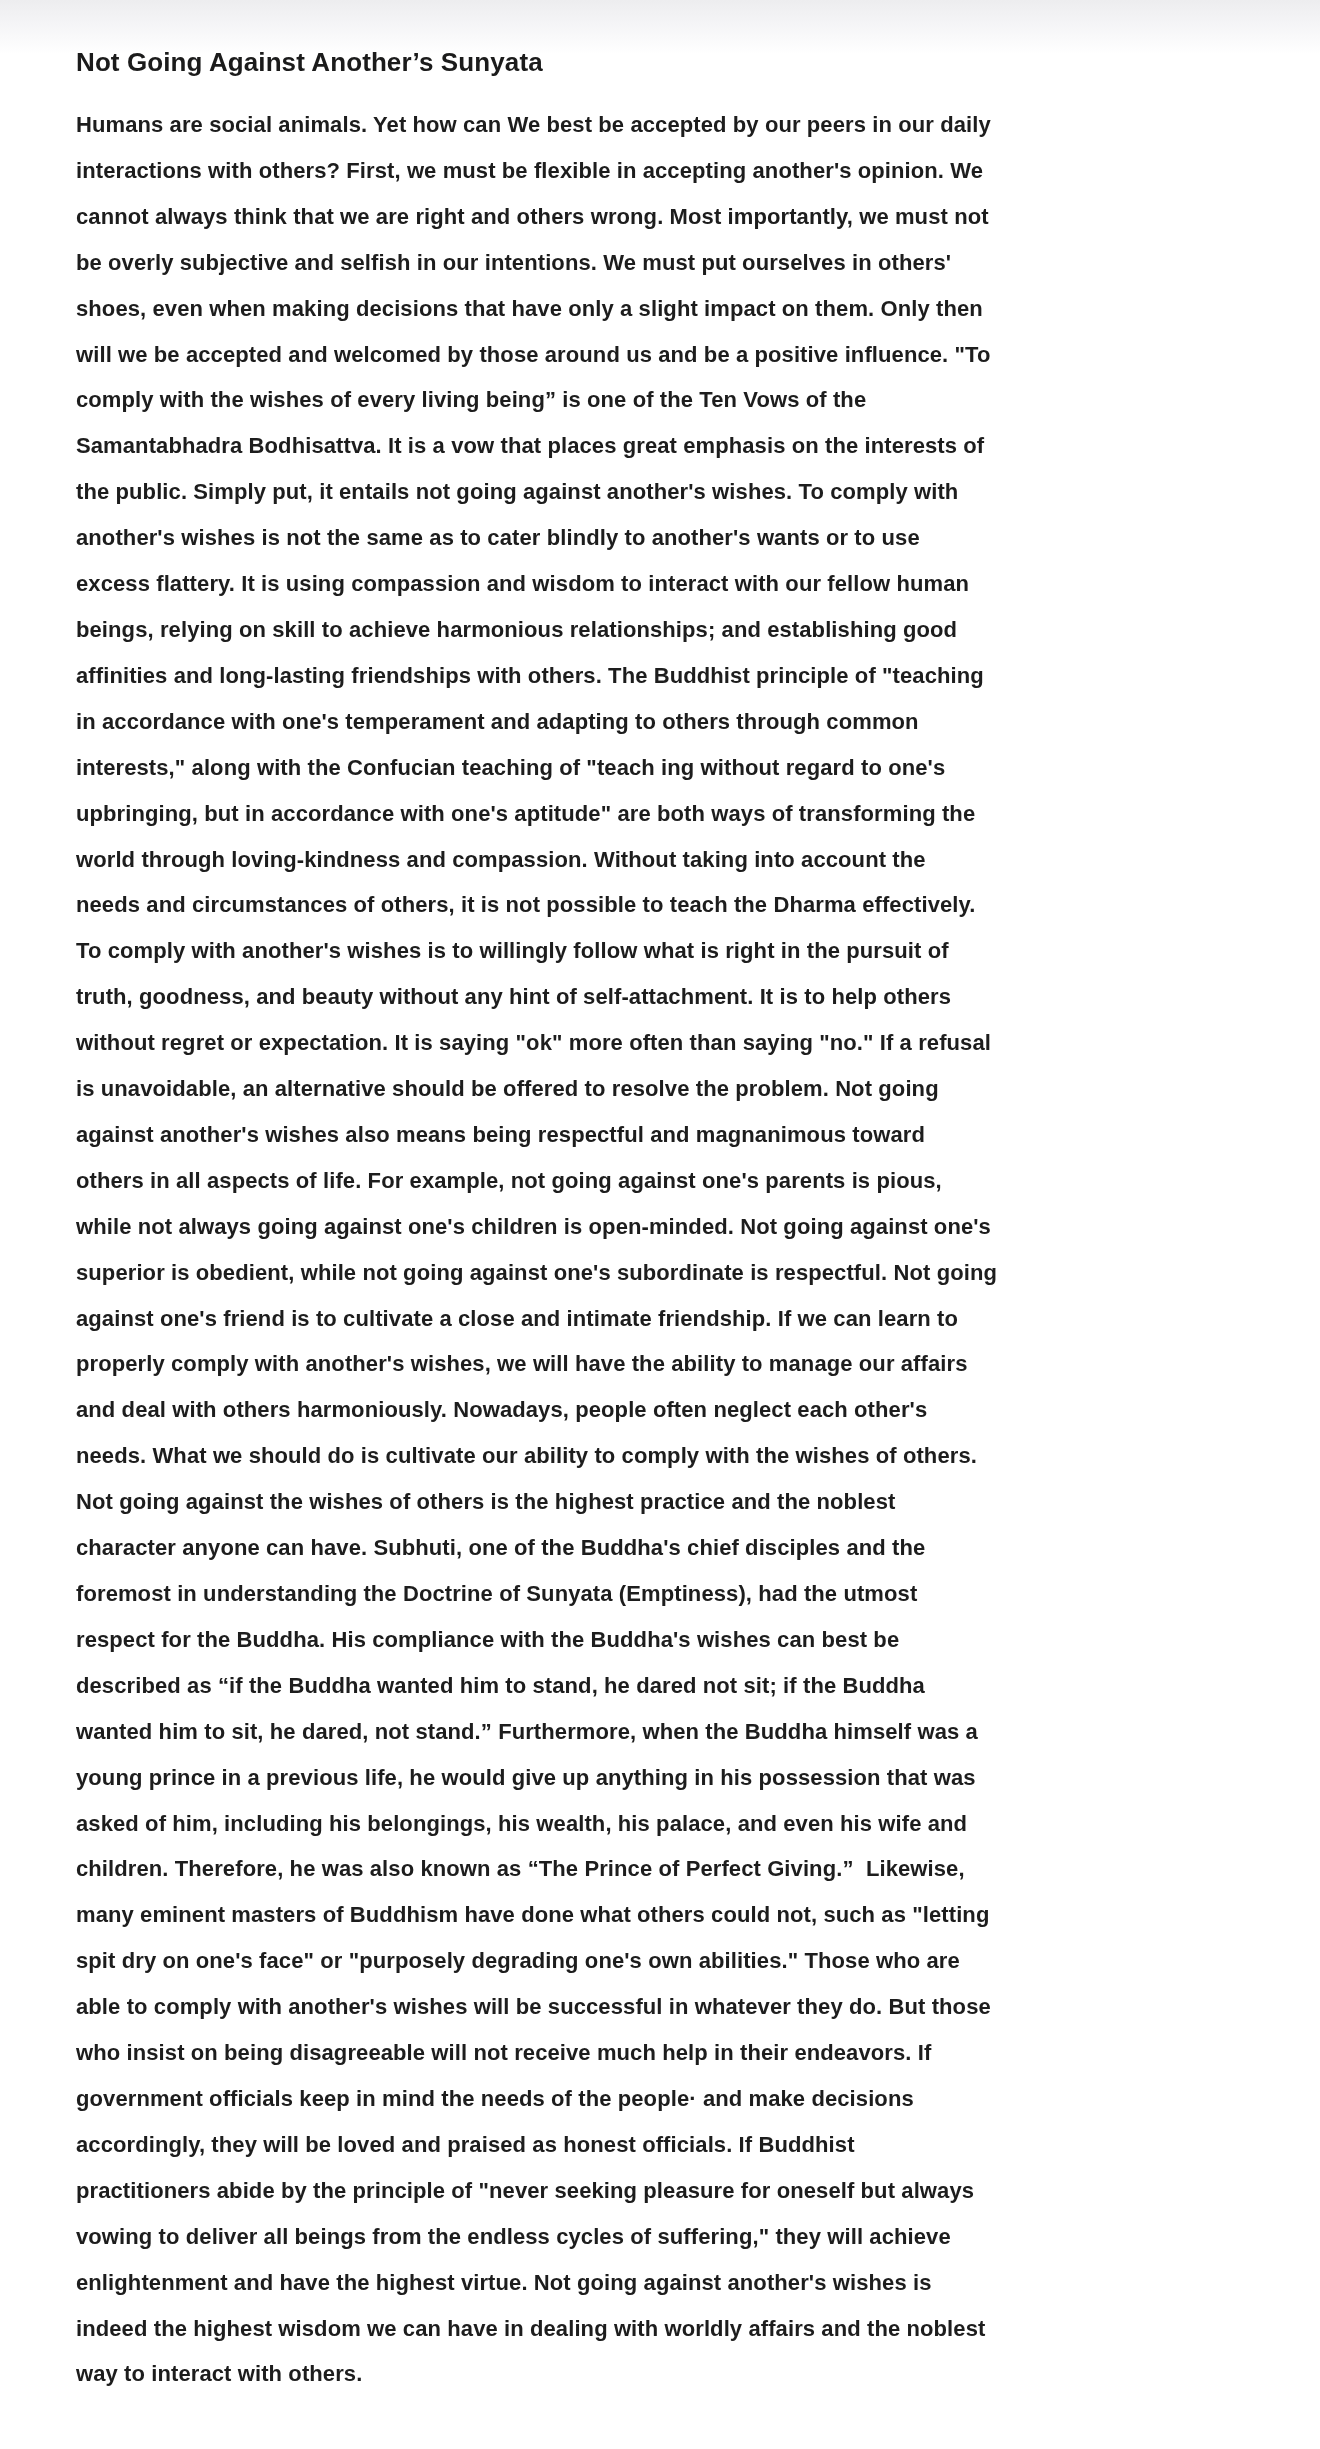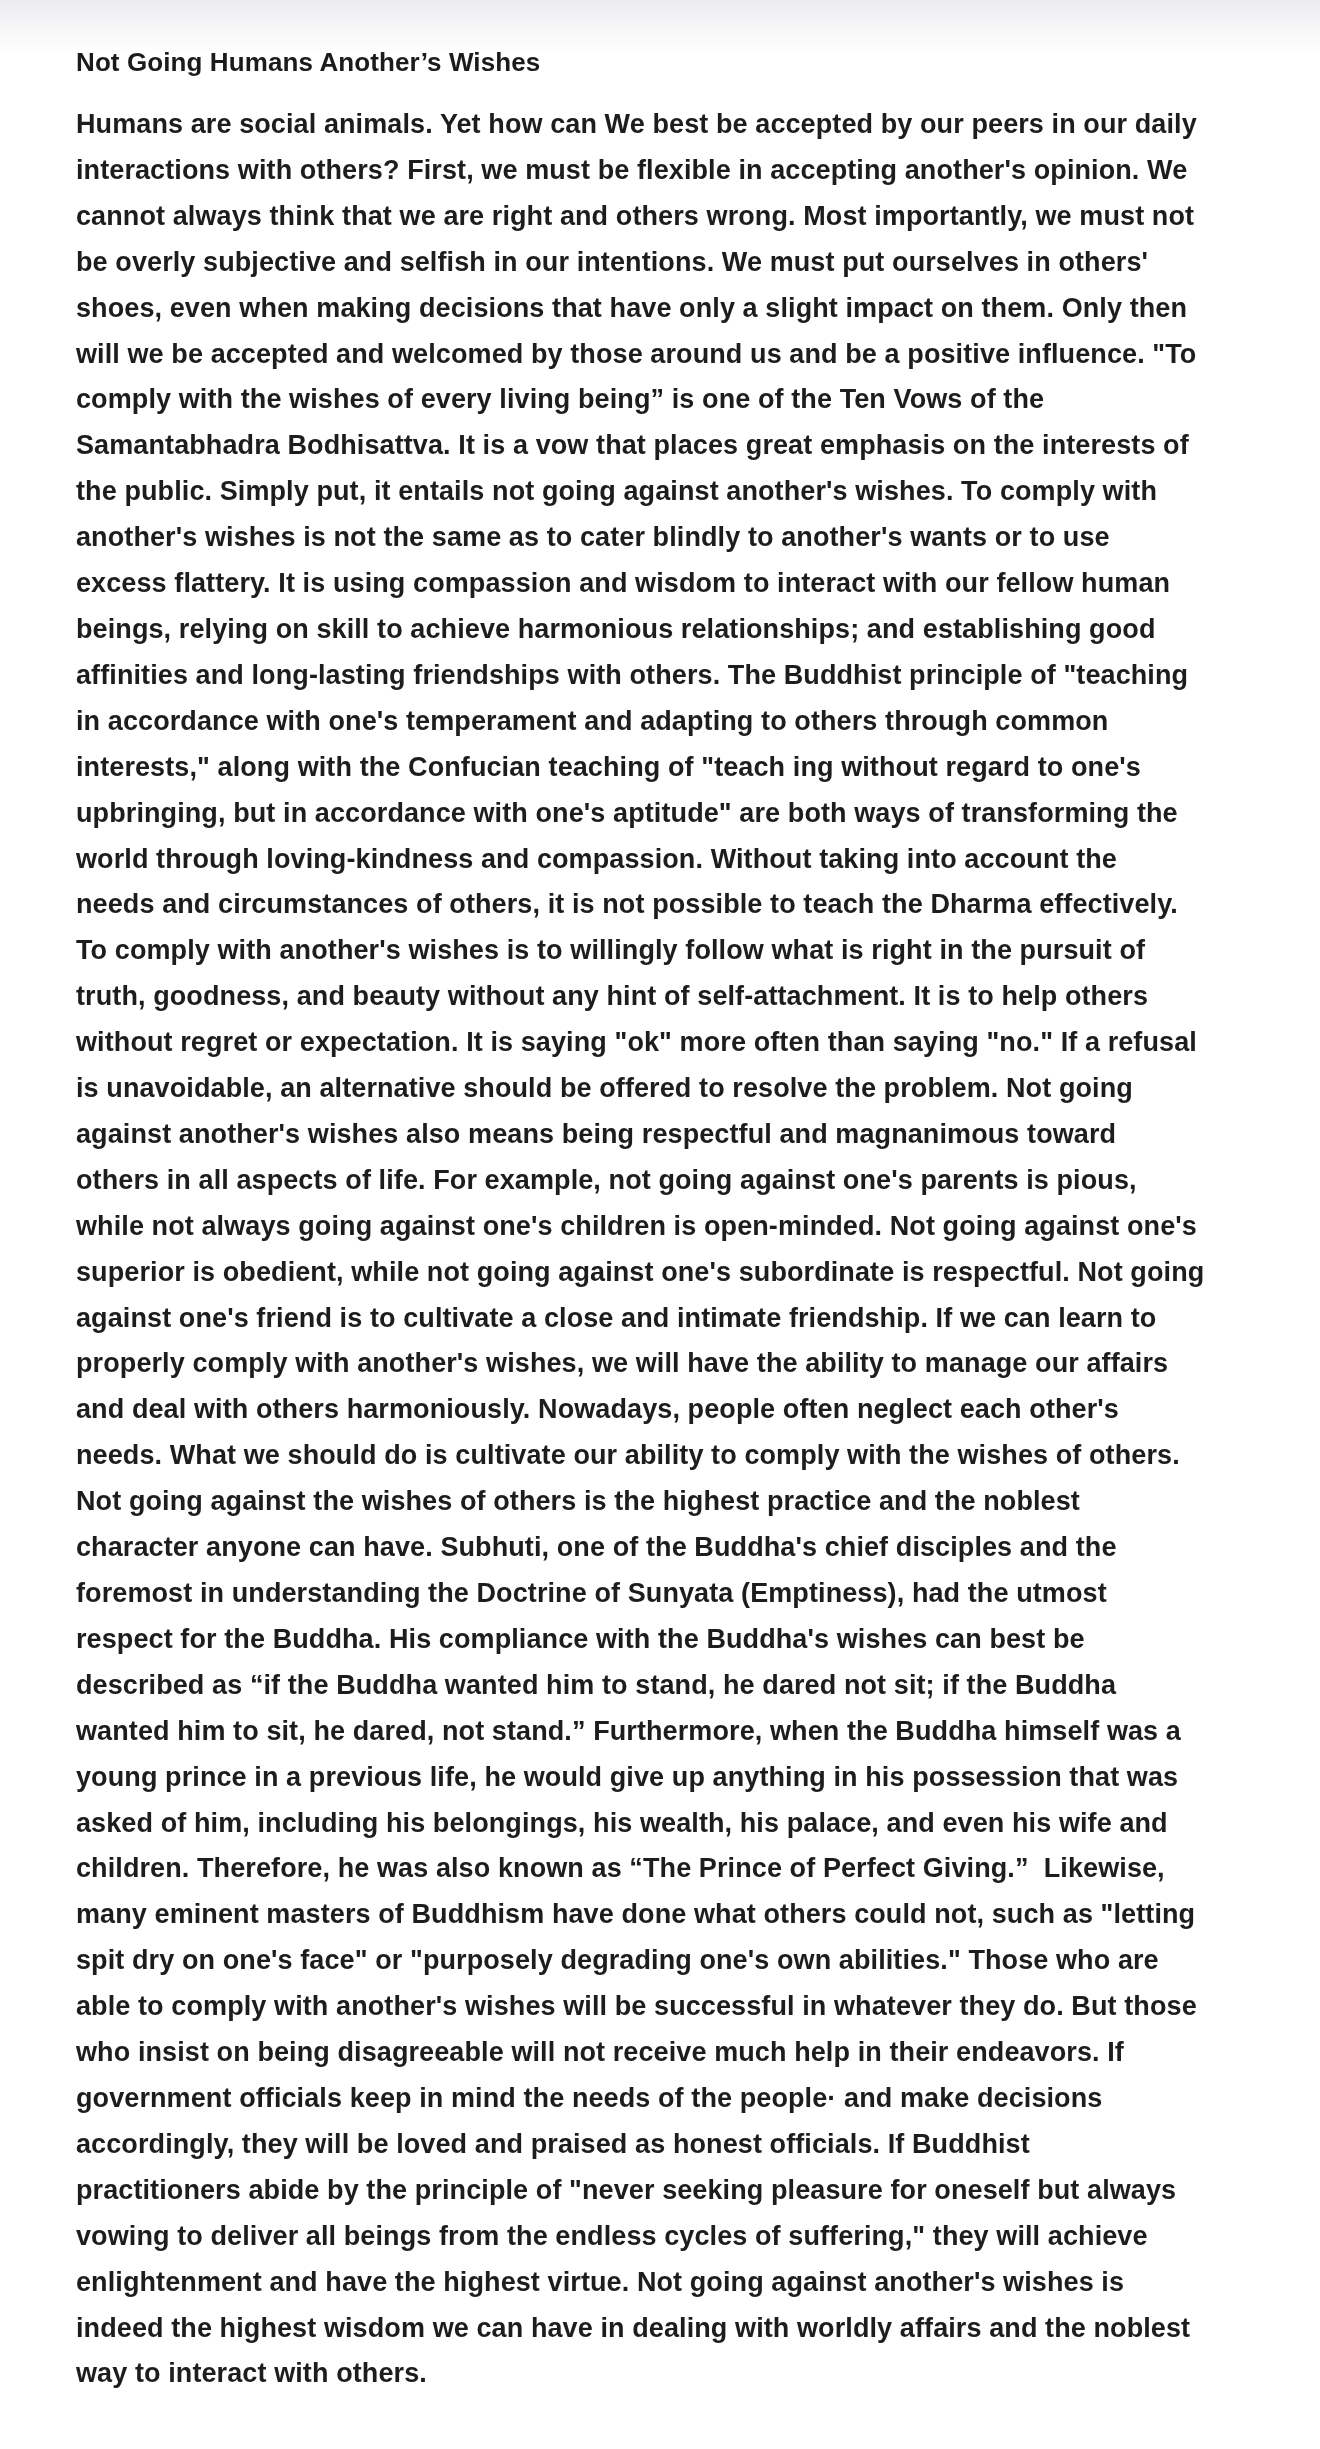--- a/index.html
+++ b/index.html
@@ -30,35 +30,35 @@
   .doc-title {
     margin: 0;
     font-size: 26px;
     font-weight: 700;
     line-height: 33px;
     color: #1b1b1b;
     letter-spacing: 0.1px;
   }
   .doc-body {
     margin: 23px 0 0 0;
-    font-size: 27px;
+    font-size: 22px;
     font-weight: 700;
     line-height: 45.9px;
     color: #1d1d1d;
     letter-spacing: 0.1px;
     white-space: pre; 
   }
 </style>
 </head>
 <body>
 
 <div class="top-fade"></div>
 
 <main class="doc">
-  <h1 class="doc-title">Not Going Humans Another’s Wishes</h1>
+  <h1 class="doc-title">Not Going Against Another’s Sunyata</h1>
   <p class="doc-body">Humans are social animals. Yet how can We best be accepted by our peers in our daily
 interactions with others? First, we must be flexible in accepting another's opinion. We
 cannot always think that we are right and others wrong. Most importantly, we must not
 be overly subjective and selfish in our intentions. We must put ourselves in others'
 shoes, even when making decisions that have only a slight impact on them. Only then
 will we be accepted and welcomed by those around us and be a positive influence. "To
 comply with the wishes of every living being” is one of the Ten Vows of the
 Samantabhadra Bodhisattva. It is a vow that places great emphasis on the interests of
 the public. Simply put, it entails not going against another's wishes. To comply with
 another's wishes is not the same as to cater blindly to another's wants or to use

